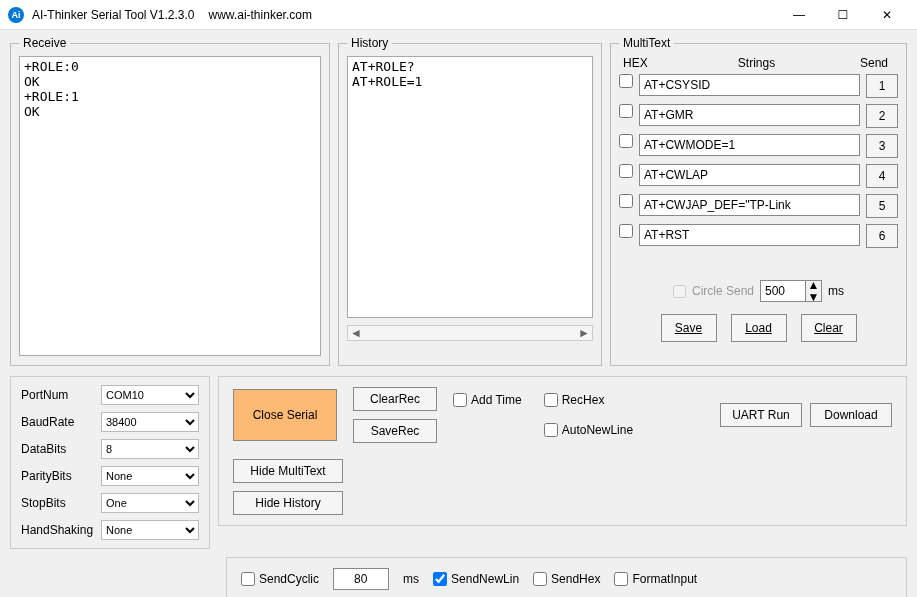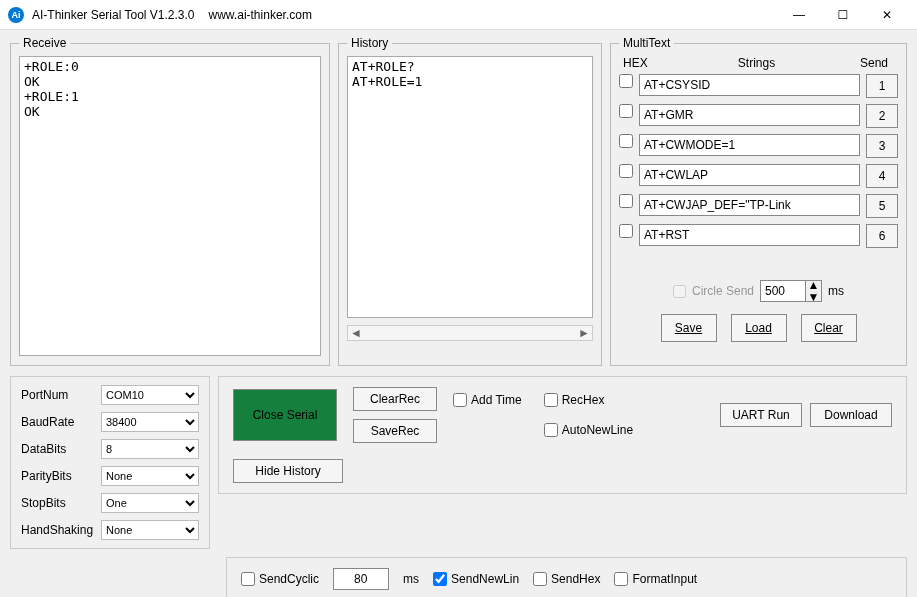--- a/index.html
+++ b/index.html
@@ -35,21 +35,21 @@
 .circle-row .checklabel { color: #999; }
 .spinner { display: inline-flex; border: 1px solid #888; height: 22px; }
 .spinner input { width: 44px; border: none; padding: 0 4px; font-size: 12px; }
 .spinner .arrows { width: 16px; display: flex; flex-direction: column; border-left: 1px solid #888; font-size: 7px; align-items: center; justify-content: center; line-height: 1; }
 .mt-btns { display: flex; gap: 14px; margin-top: 12px; justify-content: center; }
 .mt-btns .btn { width: 56px; height: 28px; text-decoration: underline; }
 .midrow { display: flex; gap: 8px; margin-top: 10px; align-items: flex-start; }
 .portpanel { width: 200px; border: 1px solid #ccc; padding: 8px 10px; display: grid; grid-template-columns: 74px 1fr; row-gap: 7px; column-gap: 6px; align-items: center; background: #f0f0f0; }
 .portpanel select { width: 100%; height: 20px; border: 1px solid #bbb; background: #fff; font-size: 11px; }
 .ctrlblock { flex: 1; border: 1px solid #ccc; background: #f0f0f0; padding: 10px 14px; display: flex; gap: 16px; align-items: center; flex-wrap: wrap; }
-.btnlg { border: 1px solid #888; background: #15803d; height: 52px; width: 104px; display: flex; align-items: center; justify-content: center; cursor: pointer; }
+.btnlg { border: 1px solid #888; background: #fdba74; height: 52px; width: 104px; display: flex; align-items: center; justify-content: center; cursor: pointer; }
 .btnmd { border: 1px solid #888; background: #f5f5f5; height: 24px; width: 84px; display: flex; align-items: center; justify-content: center; cursor: pointer; }
 .btncol { display: flex; flex-direction: column; gap: 8px; }
 .chkcol { display: grid; grid-template-columns: auto auto; column-gap: 22px; row-gap: 16px; }
 .chk { display: flex; align-items: center; gap: 4px; }
 .chk input { width: 14px; height: 14px; }
 .btncol2 { display: flex; flex-direction: row; gap: 8px; margin-left: auto; }
 .btncol2 .btn { width: 82px; height: 24px; }
 .btncol3 { display: flex; flex-direction: column; gap: 8px; }
 .btncol3 .btn { width: 110px; height: 24px; }
 .sendblock { border: 1px solid #ccc; margin: 8px 0 0 216px; padding: 10px 14px; background: #f0f0f0; }
@@ -183,20 +183,21 @@
         <label class="chk">
             <input type="checkbox" style="">
             <span>AutoNewLine</span>
           </label>
       </div>
       <div class="btncol2">
         <div class="btn">UART Run</div>
         <div class="btn">Download</div>
       </div>
       <div class="btncol3">
+        <div class="btn">Hide MultiText</div>
         <div class="btn">Hide History</div>
       </div>
     </div>
   </div>
 
   <div class="sendblock">
     <div class="sendrow1">
       <label class="chk">
           <input type="checkbox" style="">
           <span>SendCyclic</span>

